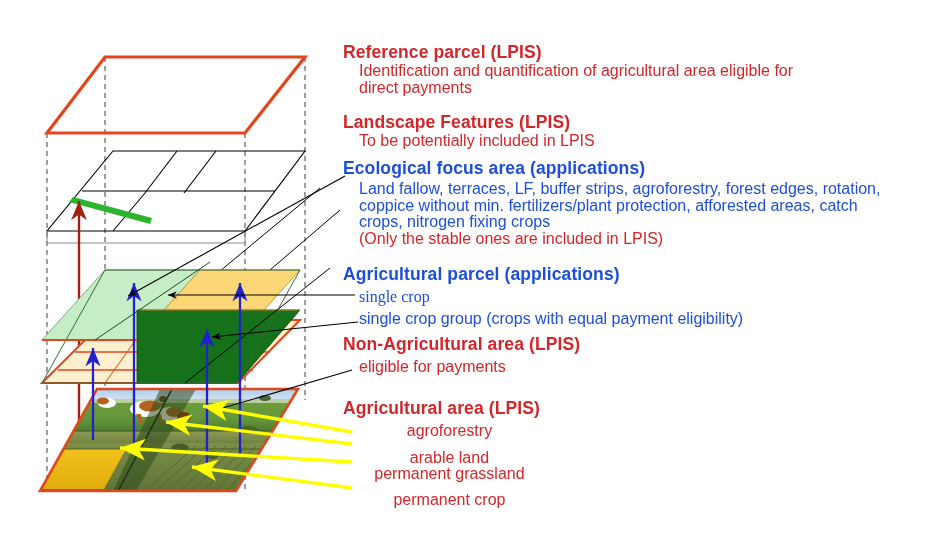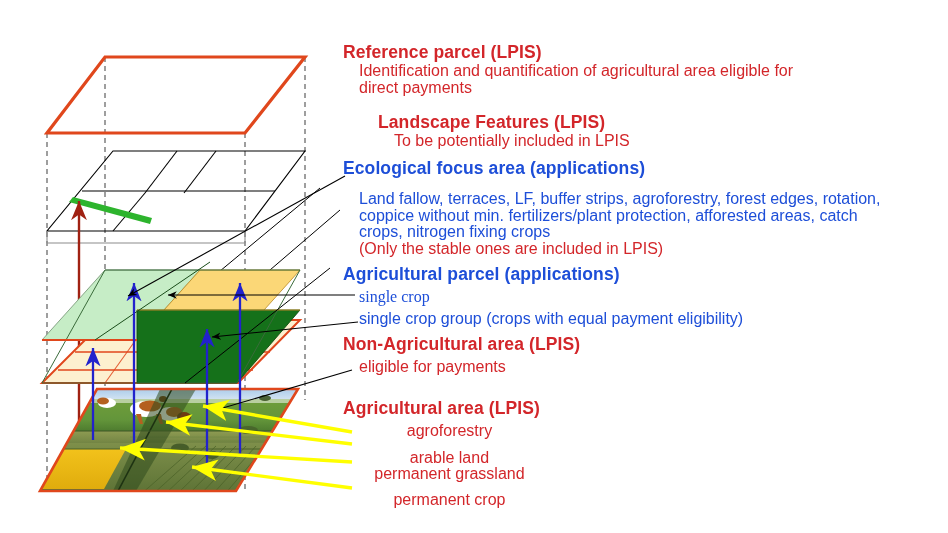--- a/index.html
+++ b/index.html
@@ -234,28 +234,28 @@
   </svg>
 
   <div class="legend">
 
     <div class="block" style="top:0px;">
       <div class="heading red">Reference parcel (LPIS)</div>
       <div class="sub red nowrap">Identification and quantification of agricultural area eligible for</div>
       <div class="sub red nowrap">direct payments</div>
     </div>
 
-    <div class="block" style="top:70px;margin-left:35px;">
+    <div class="block" style="top:70px;">
       <div class="heading red">Landscape Features (LPIS)</div>
       <div class="sub red nowrap">To be potentially included in LPIS</div>
     </div>
 
     <div class="block" style="top:116px;">
       <div class="heading green">Ecological focus area (applications)</div>
-      <div class="sub green nowrap" style="margin-top:12px;">Land fallow, terraces, LF, buffer strips, agroforestry, forest edges, rotation,</div>
+      <div class="sub green nowrap" style="margin-top:2px;">Land fallow, terraces, LF, buffer strips, agroforestry, forest edges, rotation,</div>
       <div class="sub green nowrap">coppice without min. fertilizers/plant protection, afforested areas, catch</div>
       <div class="sub green nowrap">crops, nitrogen fixing crops</div>
       <div class="sub red nowrap">(Only the stable ones are included in LPIS)</div>
     </div>
 
     <div class="block" style="top:222px;">
       <div class="heading green">Agricultural parcel (applications)</div>
       <div class="sub green nowrap" style="margin-top:4px;font-family:Liberation Serif, serif;">single crop</div>
       <div class="sub green nowrap" style="margin-top:5px;">single crop group (crops with equal payment eligibility)</div>
     </div>

